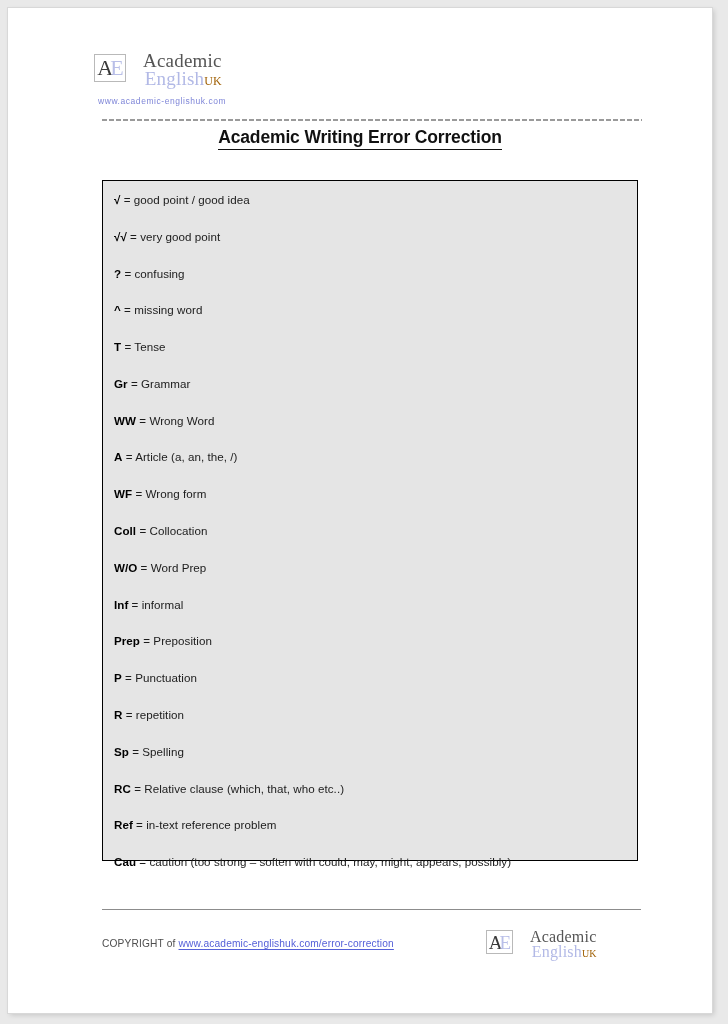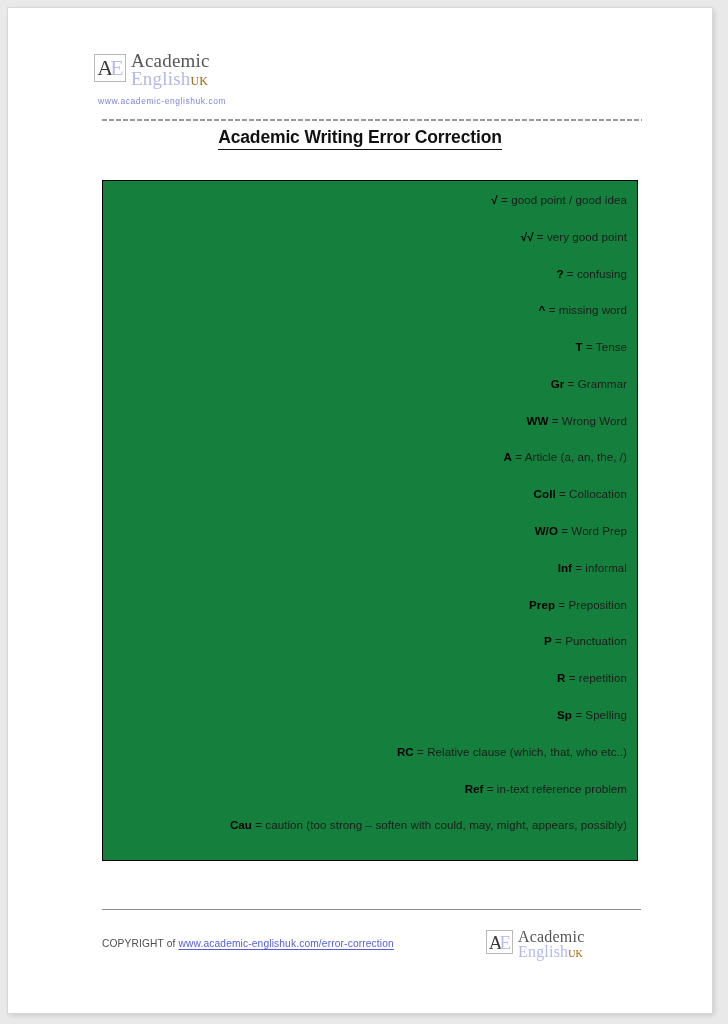--- a/index.html
+++ b/index.html
@@ -59,23 +59,24 @@
     font-size: 22px;
     line-height: 1;
     letter-spacing: -1px;
     margin-top: 2px;
     background: #ffffff;
   }
   .ae-mark .a-glyph { color: #3a3a3a; font-weight: 400; }
   .ae-mark .e-glyph { color: #b9bfe8; font-weight: 400; margin-left: -2px; }
 
   .logo-words {
-    margin-left: 5px;
+    margin-left: 17px;
     font-family: "Liberation Serif", serif;
     line-height: 0.95;
+    text-align: right;
   }
   .logo-academic {
     display: block;
     font-size: 19px;
     color: #555555;
     letter-spacing: 0.2px;
   }
   .logo-englishuk {
     display: block;
     font-size: 19px;
@@ -132,22 +133,21 @@
 
   
   .legend-box {
     position: absolute;
     left: 94px;
     top: 172px;
     width: 536px;
     height: 681px;
     border: 1.6px solid #000000;
     box-sizing: border-box;
-    background: #15803d;
-    text-align: right;
+    background: #e5e5e5;
   }
 
   .legend-list {
     position: absolute;
     left: 11px;
     top: 12px;
     right: 10px;
   }
 
   .legend-item {
@@ -250,20 +250,21 @@
   <div class="legend-box">
     <div class="legend-list" id="legend-list">
         <div class="legend-item"><span class="code">√</span><span class="eq"> = </span><span class="desc">good point / good idea</span></div>
         <div class="legend-item"><span class="code">√√</span><span class="eq"> = </span><span class="desc">very good point</span></div>
         <div class="legend-item"><span class="code">?</span><span class="eq"> = </span><span class="desc">confusing</span></div>
         <div class="legend-item"><span class="code">^</span><span class="eq"> = </span><span class="desc">missing word</span></div>
         <div class="legend-item"><span class="code">T</span><span class="eq"> = </span><span class="desc">Tense</span></div>
         <div class="legend-item"><span class="code">Gr</span><span class="eq"> = </span><span class="desc">Grammar</span></div>
         <div class="legend-item"><span class="code">WW</span><span class="eq"> = </span><span class="desc">Wrong Word</span></div>
         <div class="legend-item"><span class="code">A</span><span class="eq"> = </span><span class="desc">Article (a, an, the, /)</span></div>
+        <div class="legend-item"><span class="code">WF</span><span class="eq"> = </span><span class="desc">Wrong form</span></div>
         <div class="legend-item"><span class="code">Coll</span><span class="eq"> = </span><span class="desc">Collocation</span></div>
         <div class="legend-item"><span class="code">W/O</span><span class="eq"> = </span><span class="desc">Word Prep</span></div>
         <div class="legend-item"><span class="code">Inf</span><span class="eq"> = </span><span class="desc">informal</span></div>
         <div class="legend-item"><span class="code">Prep</span><span class="eq"> = </span><span class="desc">Preposition</span></div>
         <div class="legend-item"><span class="code">P</span><span class="eq"> = </span><span class="desc">Punctuation</span></div>
         <div class="legend-item"><span class="code">R</span><span class="eq"> = </span><span class="desc">repetition</span></div>
         <div class="legend-item"><span class="code">Sp</span><span class="eq"> = </span><span class="desc">Spelling</span></div>
         <div class="legend-item"><span class="code">RC</span><span class="eq"> = </span><span class="desc">Relative clause (which, that, who etc..)</span></div>
         <div class="legend-item"><span class="code">Ref</span><span class="eq"> = </span><span class="desc">in-text reference problem</span></div>
         <div class="legend-item"><span class="code">Cau</span><span class="eq"> = </span><span class="desc">caution (too strong – soften with could, may, might, appears, possibly)</span></div>

